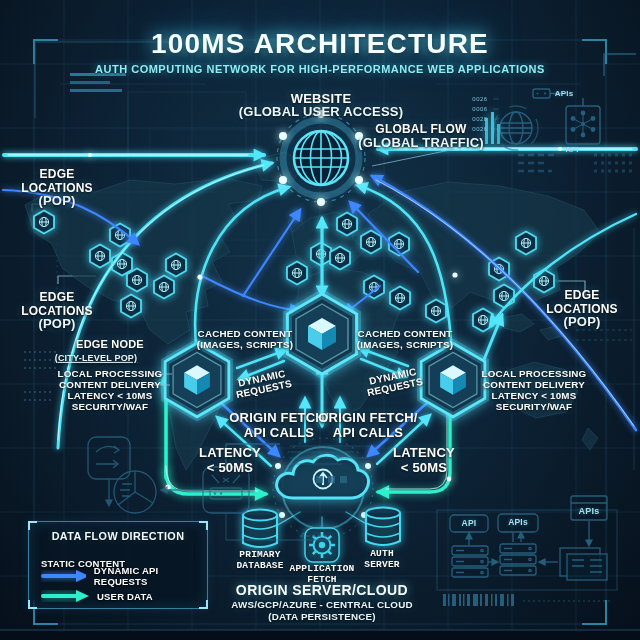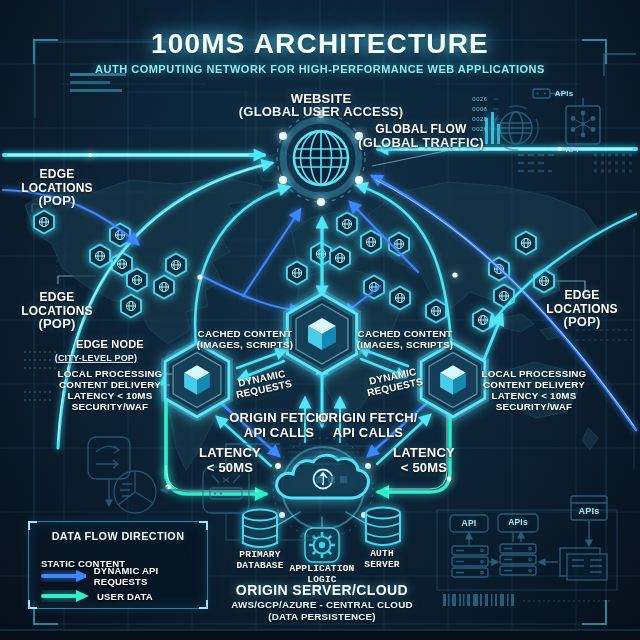--- a/index.html
+++ b/index.html
@@ -410,21 +410,21 @@
 API CALLS</div>
 
 <div class="lbl t93" style="left:230px;top:461px;">LATENCY
 &lt; 50MS</div>
 <div class="lbl t93" style="left:424px;top:461px;">LATENCY
 &lt; 50MS</div>
 
 <div class="lbl t95" style="left:260px;top:561px;">PRIMARY
 DATABASE</div>
 <div class="lbl t95" style="left:322px;top:575px;">APPLICATION
-LOGIC</div>
+FETCH</div>
 <div class="lbl t95" style="left:382px;top:560px;">AUTH
 SERVER</div>
 
 <div class="lbl origin-title" style="left:322px;top:591px;">ORIGIN SERVER/CLOUD</div>
 <div class="lbl t98 sub" style="left:322px;top:605px;">AWS/GCP/AZURE - CENTRAL CLOUD</div>
 <div class="lbl t98 sub" style="left:322px;top:617px;">(DATA PERSISTENCE)</div>
 
 <div class="legend">
   <span class="lc lc-tl"></span>
   <span class="lc lc-tr"></span>

